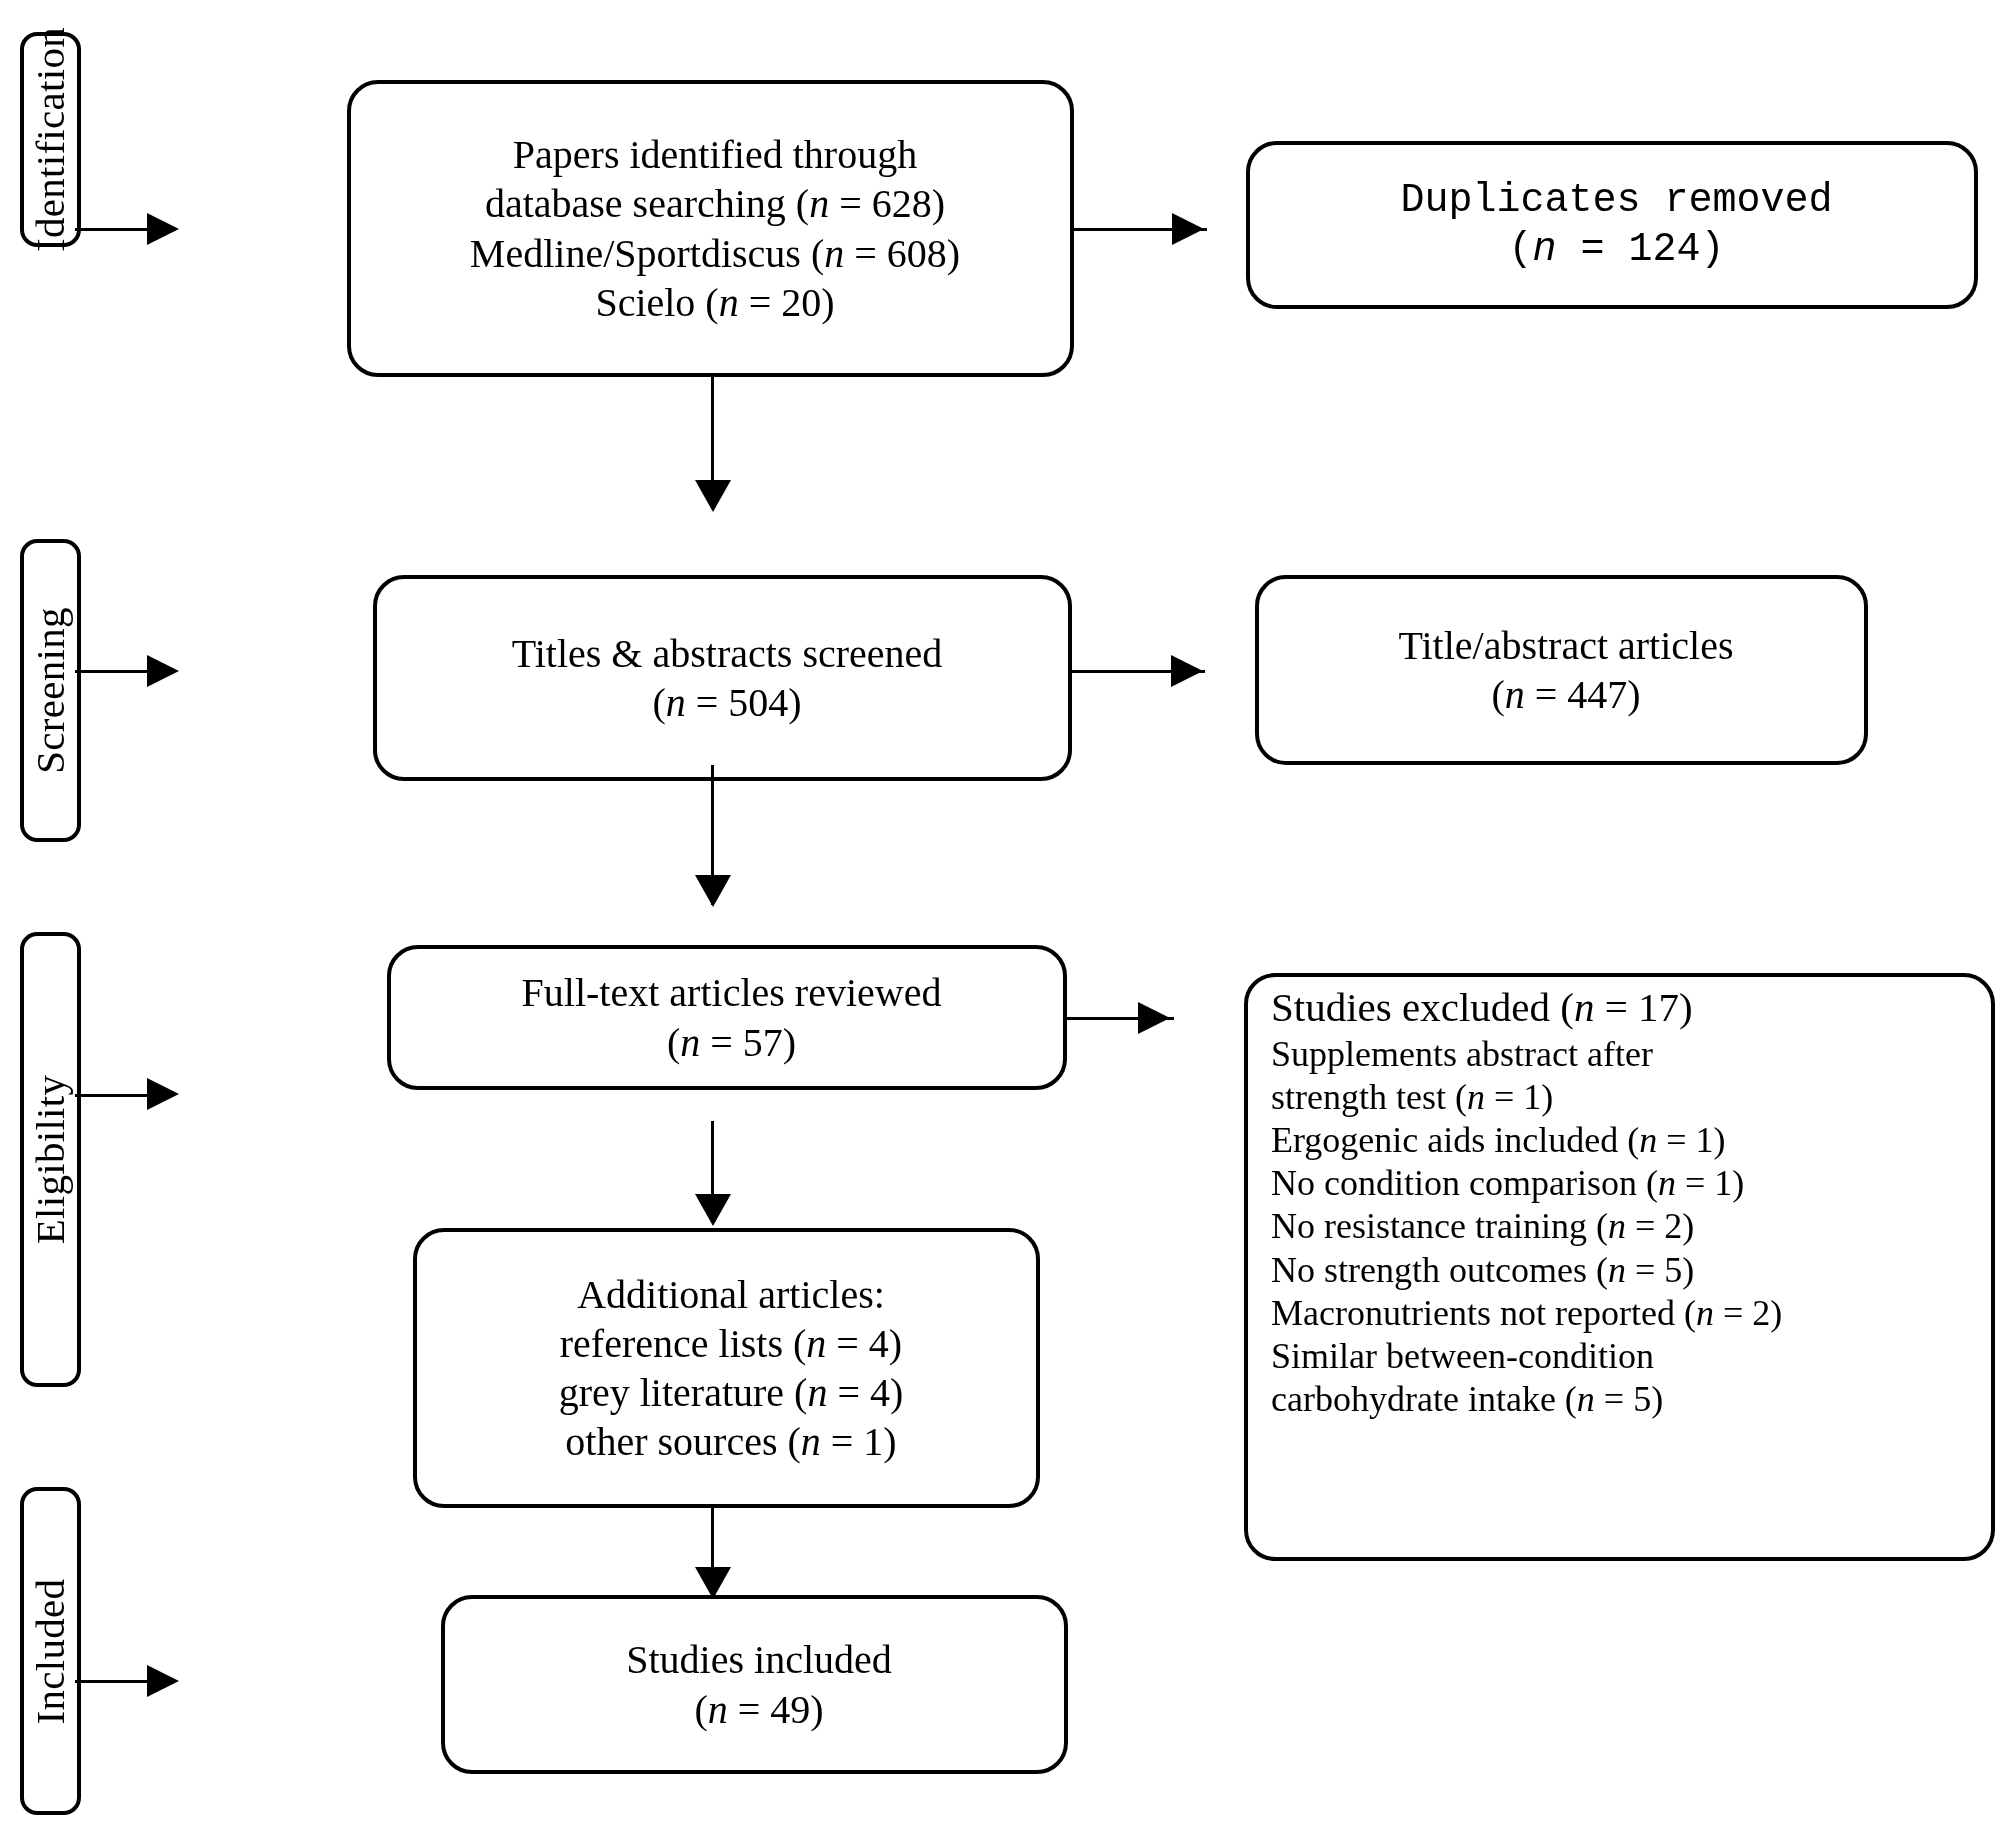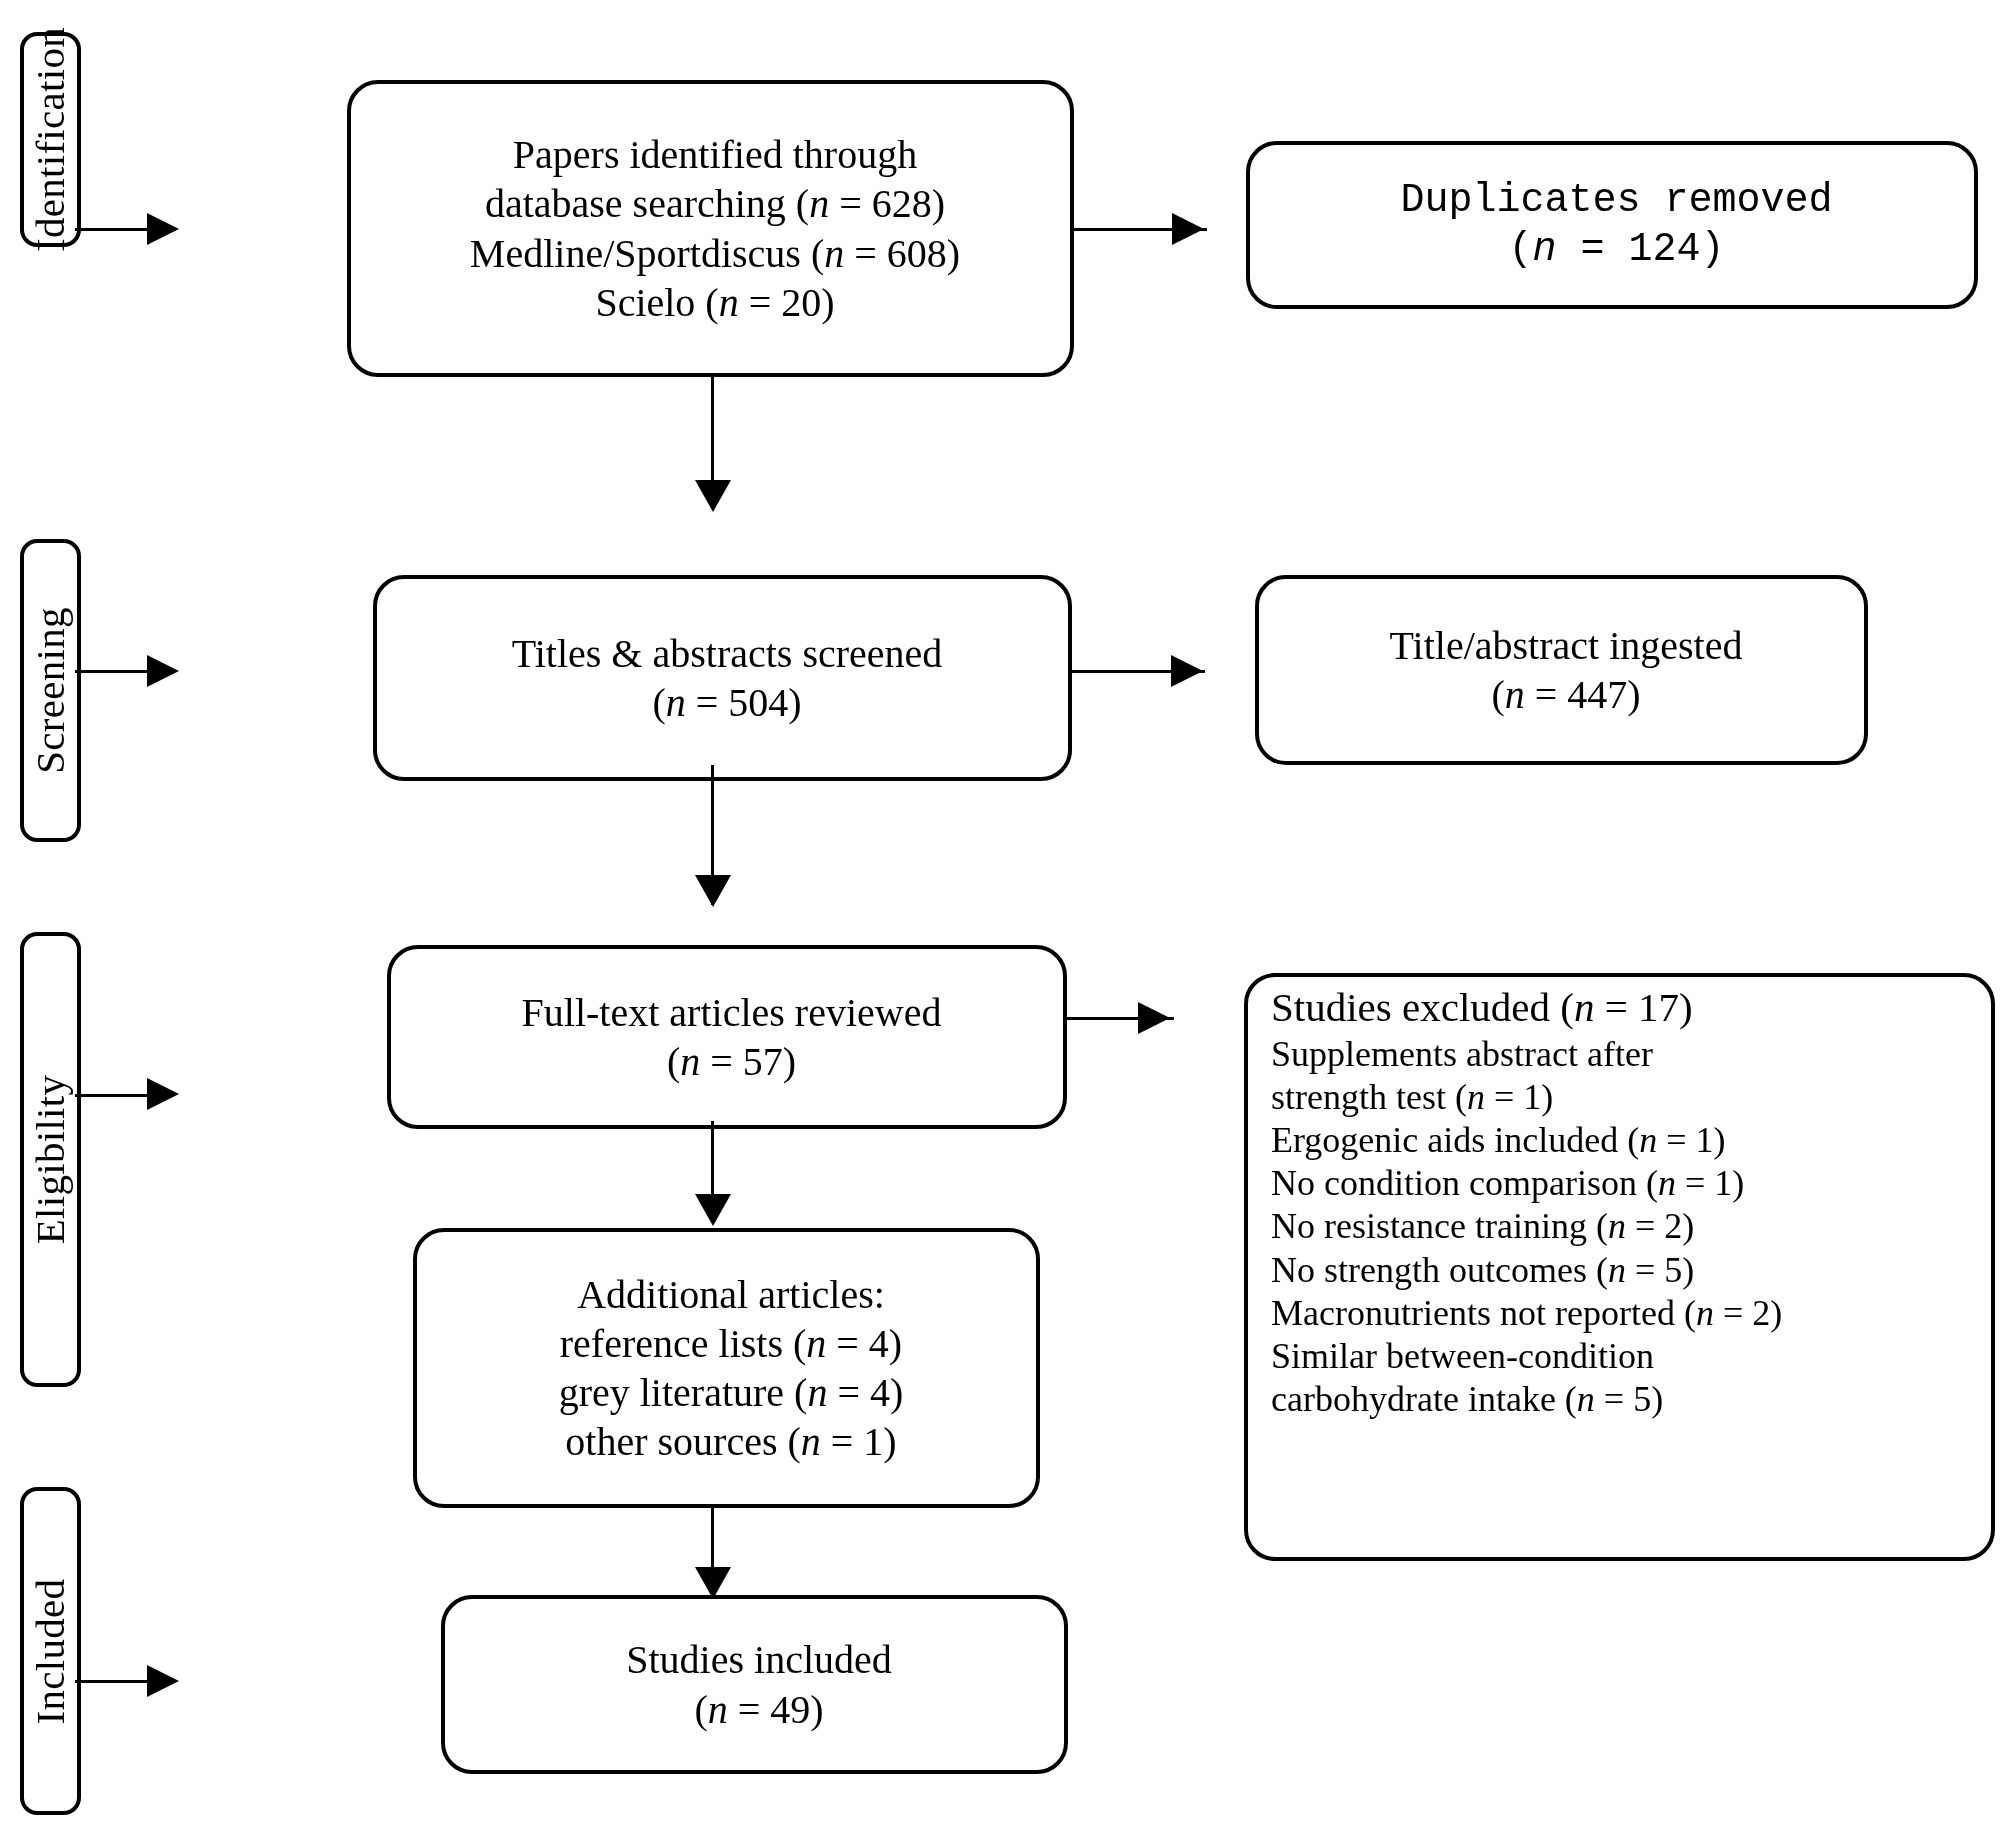--- a/index.html
+++ b/index.html
@@ -88,28 +88,28 @@
 
   <div class="nodebox" style="left:373px;top:575px;width:699px;height:206px;">
     <div class="ln">Titles &amp; abstracts screened</div>
     <div class="ln">(<em class="v">n</em> = 504)</div>
   </div>
 
   <div class="hline" style="left:1072px;top:670px;width:133px;"></div>
   <div class="arrow-r" style="left:1171px;top:655px;"></div>
 
   <div class="nodebox" style="left:1255px;top:575px;width:613px;height:190px;">
-    <div class="ln">Title/abstract ingested</div>
+    <div class="ln">Title/abstract articles</div>
     <div class="ln">(<em class="v">n</em> = 447)</div>
   </div>
 
   <div class="vline" style="left:711px;top:765px;width:3.3px;height:140px;"></div>
   <div class="arrow-d" style="left:695px;top:875px;"></div>
 
-  <div class="nodebox" style="left:387px;top:945px;width:680px;height:184px;">
+  <div class="nodebox" style="left:387px;top:945px;width:680px;height:145px;">
     <div class="ln">Full-text articles reviewed</div>
     <div class="ln">(<em class="v">n</em> = 57)</div>
   </div>
 
   <div class="hline" style="left:1067px;top:1017px;width:107px;"></div>
   <div class="arrow-r" style="left:1138px;top:1002px;"></div>
 
   <div class="nodebox leftalign" style="left:1244px;top:925px;width:751px;height:588px;padding:6px 0 0 23px;margin-top:48px;">
     <div class="exc-head">Studies excluded (<em class="v">n</em> = 17)</div>
     <div class="exc-line">Supplements abstract after</div>

